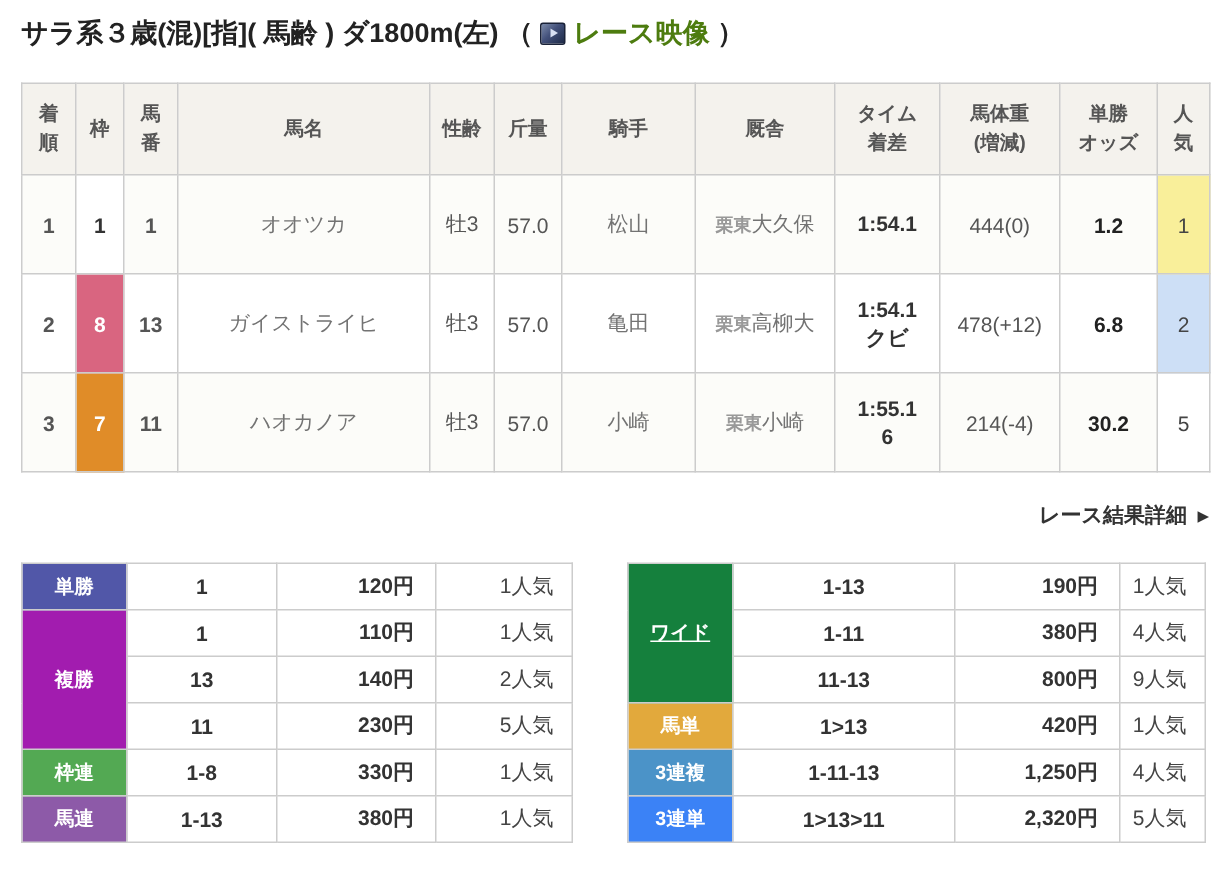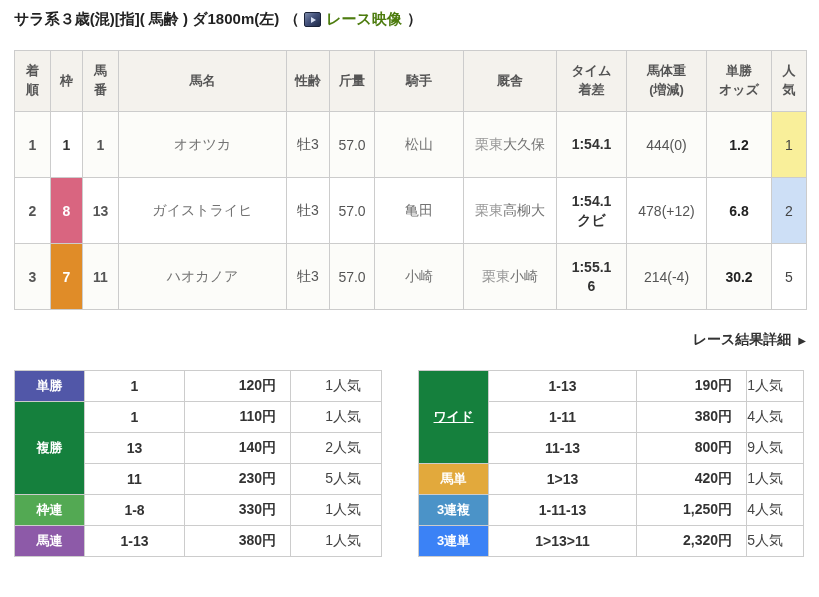--- a/index.html
+++ b/index.html
@@ -8,21 +8,21 @@
     width:819px; height:597px; overflow:hidden;
     font-family:"Liberation Sans","DejaVu Sans",sans-serif;
     color:#333;
   }
   .page { width:819px; height:597px; padding:10px 14px 0; }
 
   
   .race-title { font-size:15px; font-weight:bold; color:#cc0000; margin:0 0 13px; }
   .race-conditions {
     display:flex; align-items:center; gap:5px;
-    font-size:15px; font-weight:bold; color:#222; margin:0 0 21px;
+    font-size:18px; font-weight:bold; color:#222; margin:0 0 21px;
   }
   .video-icon {
     display:inline-flex; align-items:center; justify-content:center;
     width:17px; height:15px; border-radius:2px;
     background:linear-gradient(135deg,#7d8cab 0%,#42507a 45%,#1e2a47 100%);
     border:1px solid #1a2238; cursor:pointer;
   }
   .video-icon .tri {
     width:0; height:0;
     border-left:5px solid #d8e0f2;
@@ -42,21 +42,21 @@
   }
   .results tbody td {
     height:66px; font-size:14px; vertical-align:middle; text-align:center;
     background:#fff; padding:0;
   }
   .results tbody tr:nth-child(odd) td { background:#fcfcf9; }
   td.c-pos, td.c-num { font-weight:bold; color:#555; }
   td.c-frame { font-weight:bold; }
   td.c-name, td.c-jockey { text-align:left; padding-left:12px; }
   td.c-stable { text-align:left; padding-left:9px; }
-  .region { font-size:14px; color:#999; margin-right:0; font-weight:normal; }
+  .region { font-size:12px; color:#999; margin-right:0; font-weight:bold; }
   td.c-sexage, td.c-weight, td.c-bw { color:#555; }
   td.c-time { font-weight:bold; color:#333; line-height:1.3; }
   td.c-odds { font-weight:bold; color:#222; text-align:right; padding-right:14px; }
   td.c-pop { color:#444; }
 
   
   .detail-row { width:792px; text-align:right; margin-top:20px; height:18px; }
   .detail-link {
     font-size:14px; font-weight:bold; color:#333; text-decoration:none;
     cursor:pointer; display:inline-flex; align-items:center; gap:7px;
@@ -69,21 +69,21 @@
   .payout th {
     border:1px solid #ccc; color:#fff; font-size:13px; font-weight:bold;
     text-align:center; vertical-align:middle; padding:0;
   }
   .payout td {
     border:1px solid #ccc; background:#fff; height:31px; padding:0;
     font-weight:bold; color:#333; vertical-align:middle;
   }
   .payout td.combo { text-align:center; }
   .payout td.amount { text-align:right; padding-right:14px; }
-  .payout td.pop { text-align:right; padding-right:20px; font-weight:normal; color:#444; }
+  .payout td.pop { text-align:right; padding-right:12px; font-weight:normal; color:#444; }
 </style>
 </head>
 <body>
 
 <div class="page">
 
 
   <div class="race-conditions">
     <span>サラ系３歳(混)[指]( 馬齢 ) ダ1800m(左)</span>
     <span>（</span>
@@ -227,21 +227,21 @@
           <col style="width:91px">
         </colgroup>
       <tbody>
           <tr>
         <th style="background: rgb(81, 87, 168);">単勝</th>
         <td class="combo">1</td>
         <td class="amount">120円</td>
         <td class="pop">1人気</td>
       </tr>
       <tr>
-        <th rowspan="3" style="background: #15803d;">複勝</th>
+        <th rowspan="3" style="background: #a21caf;">複勝</th>
         <td class="combo">1</td>
         <td class="amount">110円</td>
         <td class="pop">1人気</td>
       </tr>
       <tr>
         <td class="combo">13</td>
         <td class="amount">140円</td>
         <td class="pop">2人気</td>
       </tr>
       <tr>

